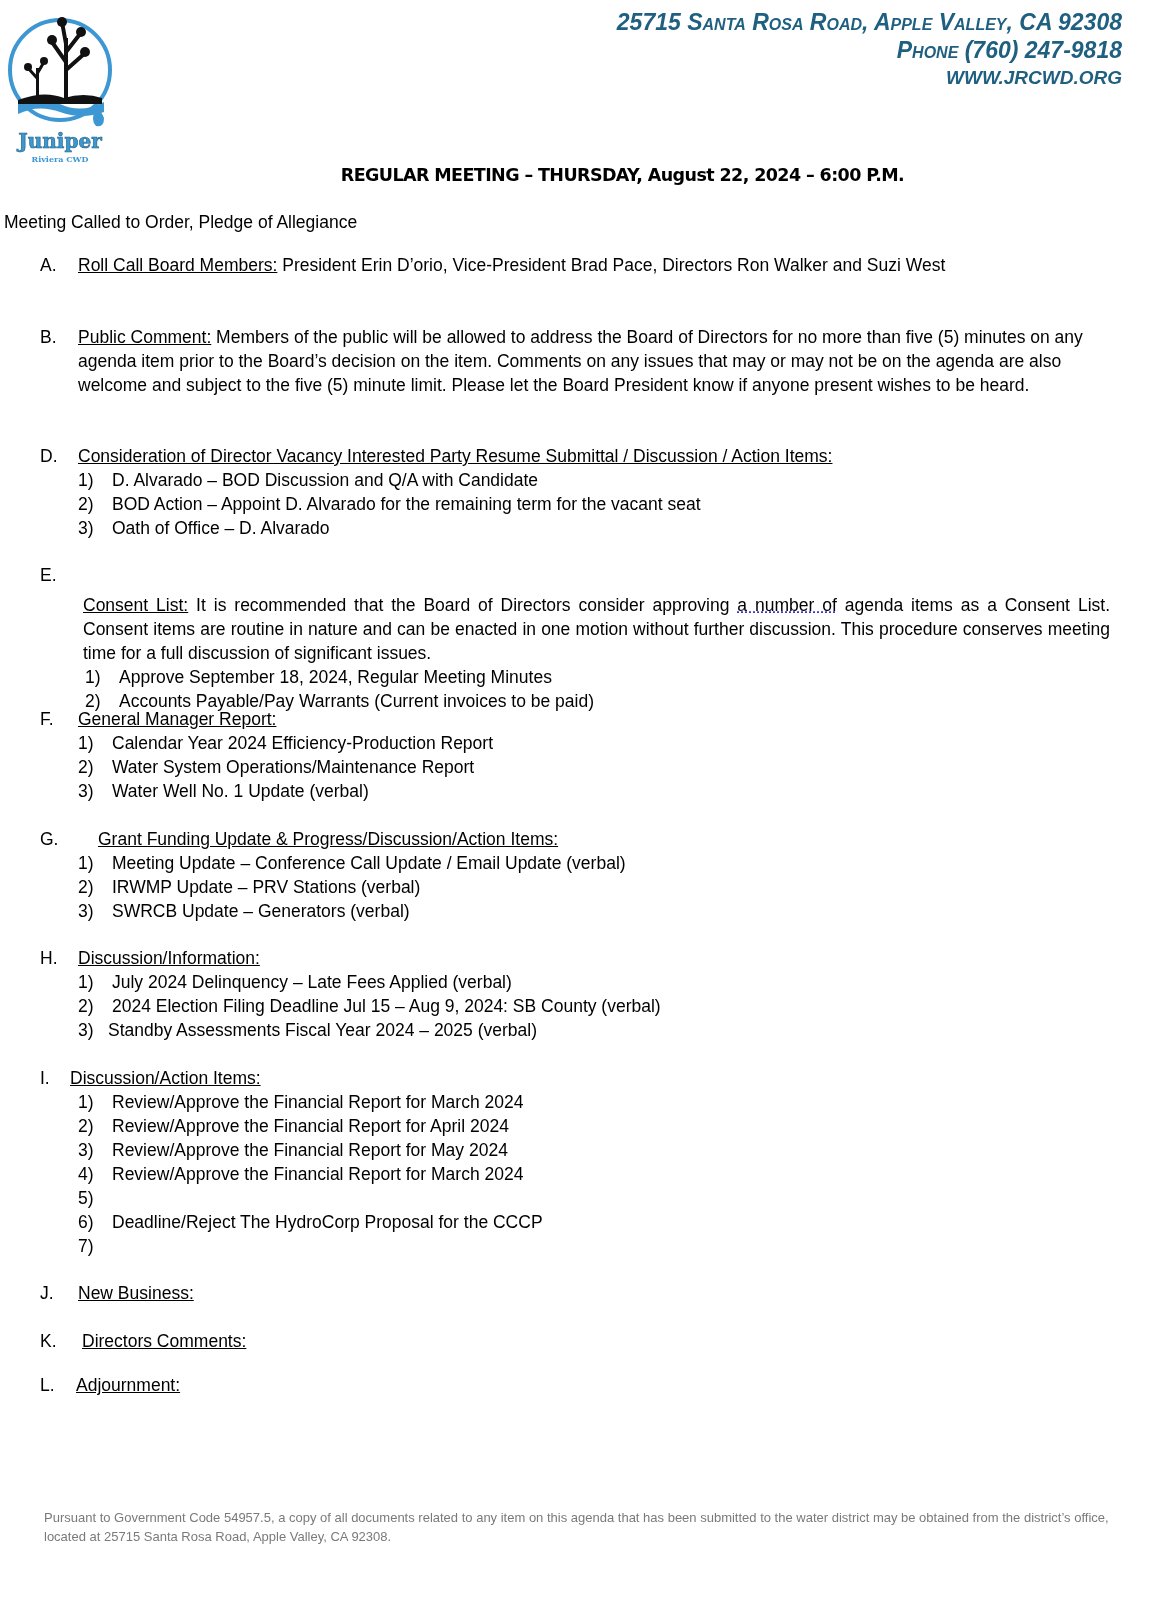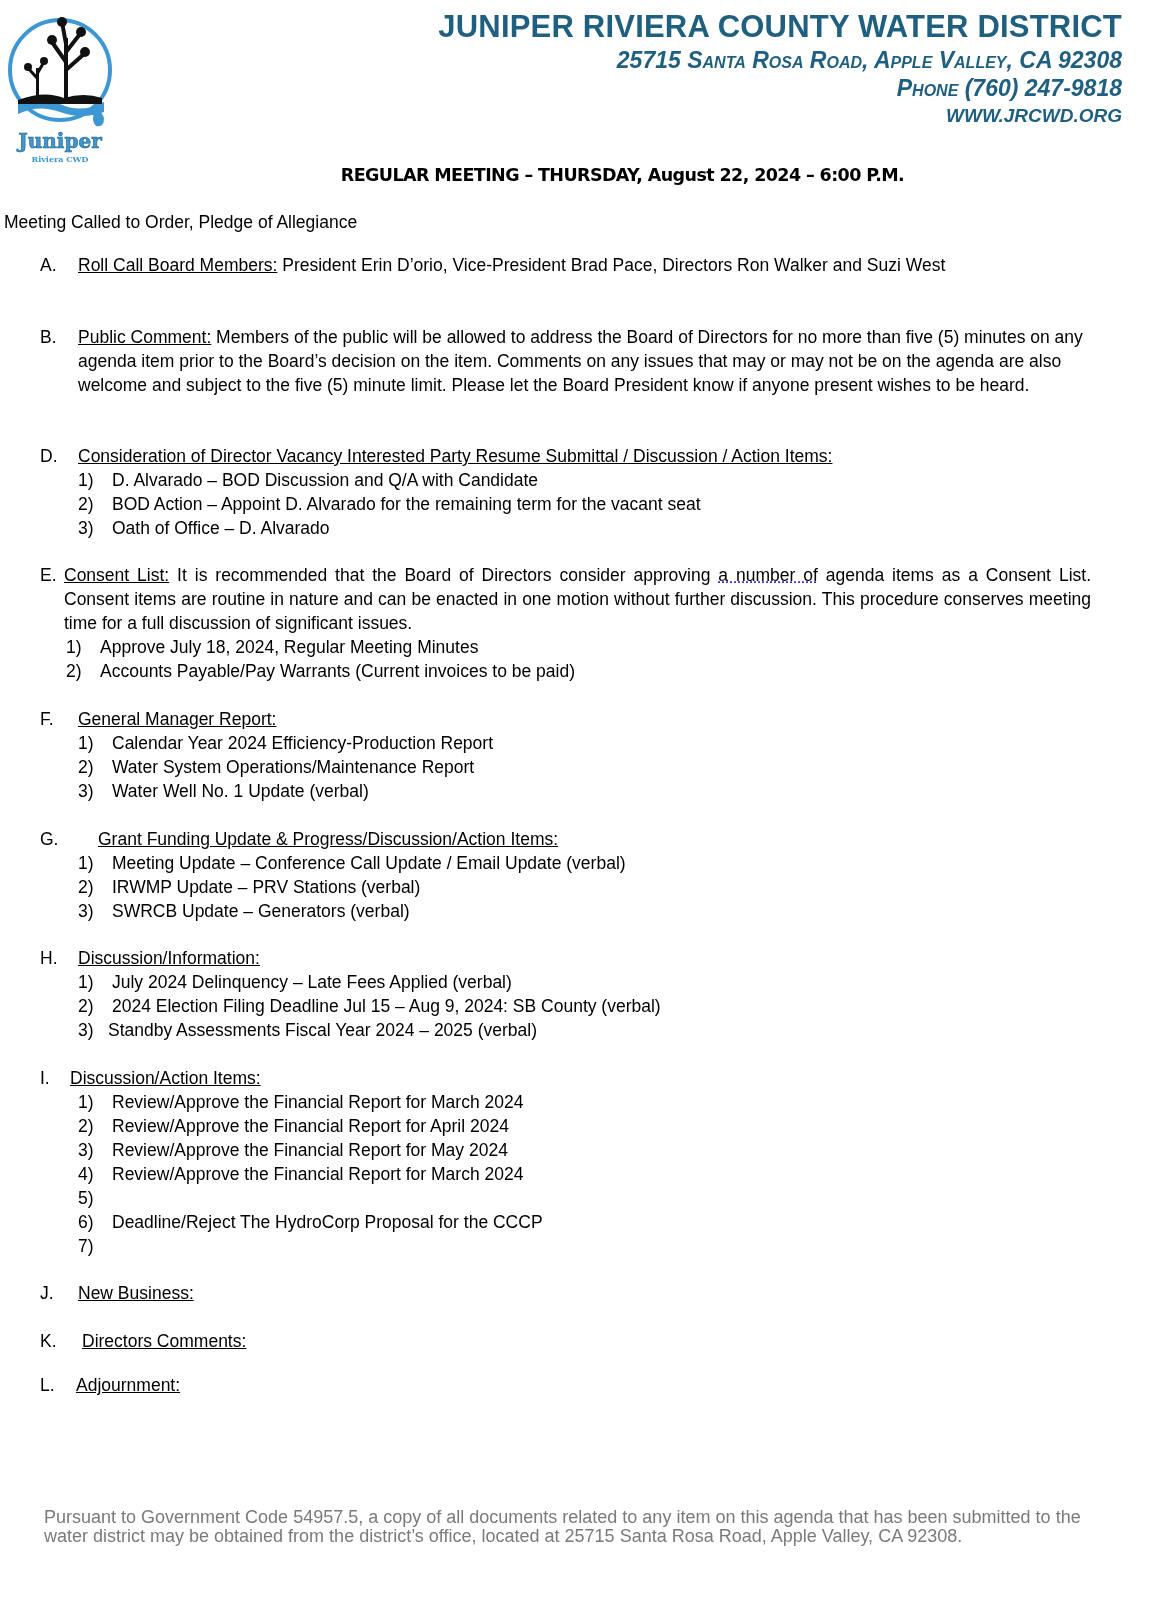--- a/index.html
+++ b/index.html
@@ -30,21 +30,21 @@
     .sec .body { position: absolute; }
     .sec .head { font-weight: normal; text-decoration: underline; }
     .items { list-style: none; margin: 0; padding: 0; }
     .items li { position: relative; height: 24px; white-space: nowrap; }
     .items .num { position: absolute; left: 0; }
     .items .txt { position: absolute; left: 34px; }
     .justify { text-align: justify; }
     .dotted { text-decoration: underline dotted #3a3ad0; }
     .footer {
       position: absolute; left: 44px; top: 1508px; width: 1070px;
-      color: #7a7a7a; font-size: 18px; line-height: 19px;
+      color: #7a7a7a; font-size: 13px; line-height: 19px;
     }
   </style>
 </head>
 <body>
 
 <div class="logo">
   <svg width="112" height="150" viewBox="0 0 112 150">
     <circle cx="56" cy="58" r="50" fill="none" stroke="#3d97d3" stroke-width="4"></circle>
     <path d="M14 92 Q35 82 56 92 T100 90 L100 100 Q78 108 56 100 T14 102 Z" fill="#3d97d3"></path>
     <path d="M92 96 Q86 108 92 114 Q100 116 100 106 Q98 100 92 96 Z" fill="#3d97d3"></path>
@@ -58,21 +58,20 @@
     <path d="M33 66 L24 56 M33 62 L40 50" stroke="#111" stroke-width="3" fill="none"></path>
     <circle cx="24" cy="55" r="4" fill="#111"></circle>
       <circle cx="40" cy="49" r="4" fill="#111"></circle>
     <path d="M14 88 Q40 78 60 86 Q80 80 98 86 L98 92 L14 92 Z" fill="#111"></path>
     <text x="56" y="136" text-anchor="middle" font-family="DejaVu Serif, serif" font-weight="bold" font-size="20" fill="#3d97d3" stroke="#1f5f80" stroke-width="0.6">Juniper</text>
     <text x="56" y="150" text-anchor="middle" font-family="DejaVu Serif, serif" font-weight="bold" font-size="8" fill="#3d97d3">Riviera CWD</text>
   </svg>
 </div>
 
 <div class="hdr">
-  <div class="title">JUNIPER RIVIERA COUNTY WATER DISTRICT</div>
   <div class="sub">25715 Santa Rosa Road, Apple Valley, CA 92308</div>
   <div class="sub">Phone (760) 247-9818</div>
   <div class="sub web">WWW.JRCWD.ORG</div>
 </div>
 
 <div class="meeting">REGULAR MEETING – THURSDAY, August 22, 2024 – 6:00 P.M.</div>
 <div class="callorder">Meeting Called to Order, Pledge of Allegiance</div>
 
 <div class="agenda">
 
@@ -106,26 +105,26 @@
         <li>
             <span class="num">3)</span>
             <span class="txt">Oath of Office – D. Alvarado</span>
           </li>
       </ul>
     </div>
   </div>
 
   <div class="sec" style="top:563px; left:40px;">
     <span class="letter">E.</span>
-    <div class="body" style="left:24px; width:1027px;">
+    <div class="body" style="left:43px; width:1027px;margin-top:30px;">
       <div class="justify"><span class="head">Consent List:</span><span> It is recommended that the Board of Directors consider approving </span><span class="dotted">a number of</span><span> agenda items as a Consent List. Consent items are routine in nature and can be enacted in one motion without further discussion. This procedure conserves meeting time for a full discussion of significant issues.</span></div>
       <ul class="items" style="margin-left:2px;">
         <li>
             <span class="num">1)</span>
-            <span class="txt">Approve July 18, 2024, Regular Meeting Minutes</span>
+            <span class="txt">Approve September 18, 2024, Regular Meeting Minutes</span>
           </li>
         <li>
             <span class="num">2)</span>
             <span class="txt">Accounts Payable/Pay Warrants (Current invoices to be paid)</span>
           </li>
       </ul>
     </div>
   </div>
 
   <div class="sec" style="top:707px; left:40px;">

